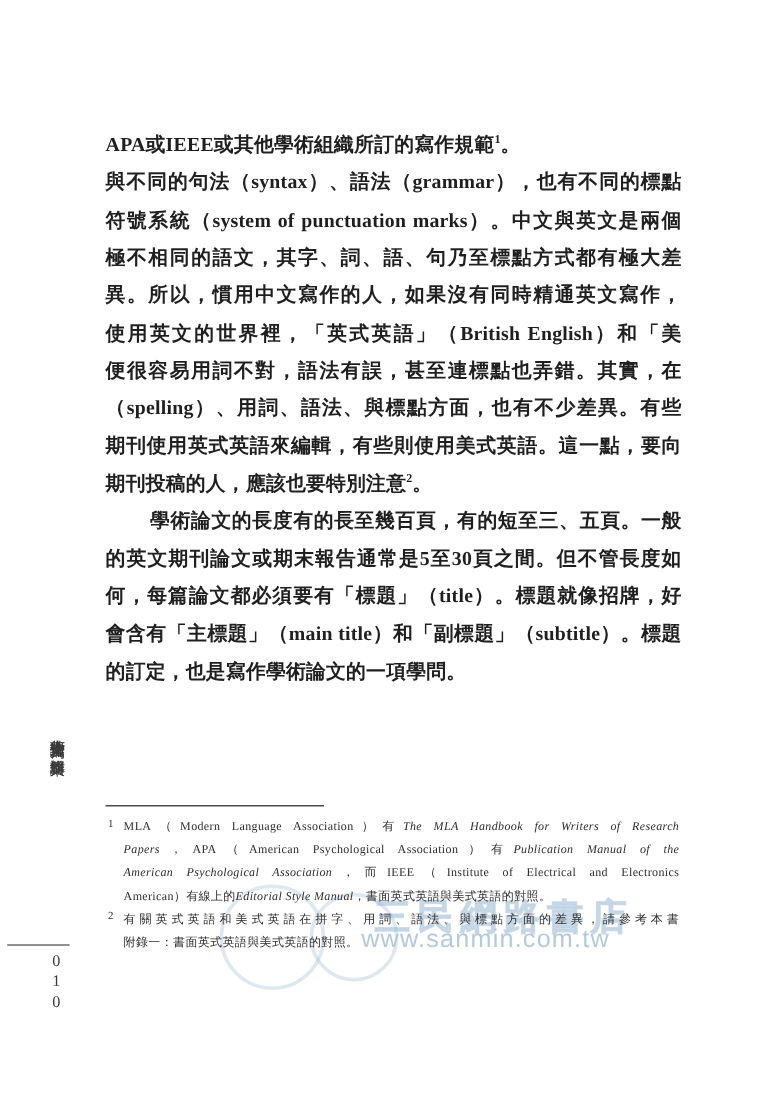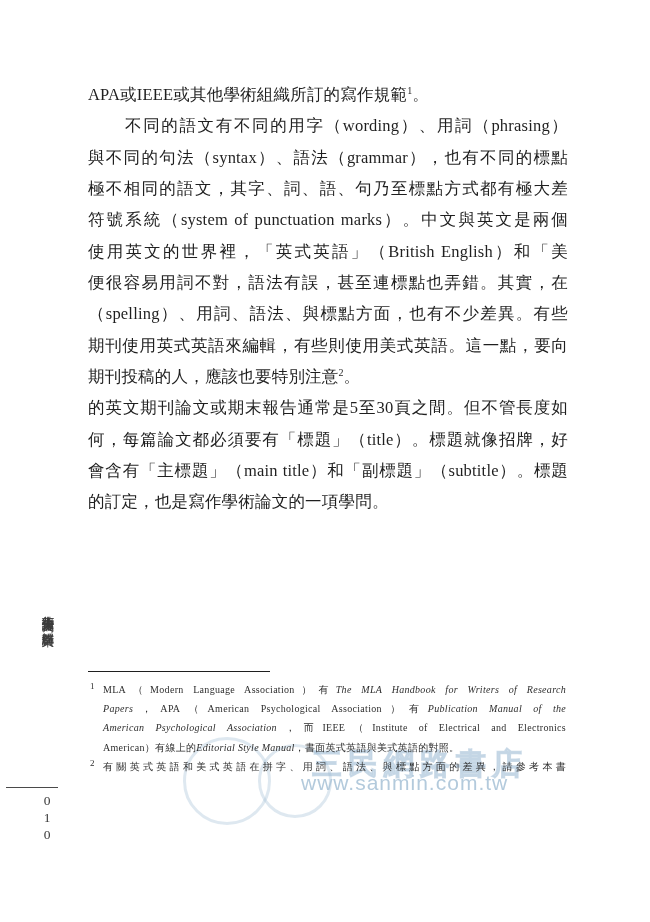--- a/index.html
+++ b/index.html
@@ -4,21 +4,21 @@
 <style>
   * { margin:0; padding:0; box-sizing:border-box; }
   html,body { background:#ffffff; }
   body {
     width:650px; height:922px; position:relative; overflow:hidden;
     font-family:"Liberation Serif","DejaVu Serif",serif;
   }
   .page { position:absolute; inset:0; background:var(--paper,#ffffff); }
 
   
-  .main-text { position:absolute; left:88px; top:79px; width:480px; }
+  .main-text { position:absolute; left:88px; top:105px; width:480px;font-weight:bold; }
   .line {
     height:31.35px; line-height:31.35px; font-size:16.5px;
     color:var(--ink,#1f1f1f); letter-spacing:0.2px;
   }
   .line.ind { padding-left:37px; }
   .line.j { text-align:justify; text-align-last:justify; }
   .sup {
     font-size:10px; vertical-align:super; line-height:0; letter-spacing:0;
   }
 
@@ -86,47 +86,49 @@
 
   <div class="watermark">
     <div class="wm-circle c1"></div>
     <div class="wm-circle c2"></div>
     <div class="wm-name">三民網路書店</div>
     <div class="wm-url">www.sanmin.com.tw</div>
   </div>
 
   <main class="main-text" id="main-text">
       <div class="line"><span>APA或IEEE或其他學術組織所訂的寫作規範</span><span class="sup">1</span><span>。</span></div>
-      <div class="line ind j"><span>不同的語文有不同的用字（wording）、用詞（phrasing）</span></div>
       <div class="line j"><span>與不同的句法（syntax）、語法（grammar），也有不同的標點</span></div>
+      <div class="line j"><span>符號系統（system of punctuation marks）。中文與英文是兩個</span></div>
       <div class="line j"><span>極不相同的語文，其字、詞、語、句乃至標點方式都有極大差</span></div>
-      <div class="line j"><span>符號系統（system of punctuation marks）。中文與英文是兩個</span></div>
+      <div class="line j"><span>異。所以，慣用中文寫作的人，如果沒有同時精通英文寫作，</span></div>
       <div class="line j"><span>使用英文的世界裡，「英式英語」（British English）和「美</span></div>
       <div class="line j"><span>便很容易用詞不對，語法有誤，甚至連標點也弄錯。其實，在</span></div>
       <div class="line j"><span>（spelling）、用詞、語法、與標點方面，也有不少差異。有些</span></div>
       <div class="line j"><span>期刊使用英式英語來編輯，有些則使用美式英語。這一點，要向</span></div>
       <div class="line"><span>期刊投稿的人，應該也要特別注意</span><span class="sup">2</span><span>。</span></div>
+      <div class="line ind j"><span>學術論文的長度有的長至幾百頁，有的短至三、五頁。一般</span></div>
       <div class="line j"><span>的英文期刊論文或期末報告通常是5至30頁之間。但不管長度如</span></div>
       <div class="line j"><span>何，每篇論文都必須要有「標題」（title）。標題就像招牌，好</span></div>
       <div class="line j"><span>會含有「主標題」（main title）和「副標題」（subtitle）。標題</span></div>
       <div class="line"><span>的訂定，也是寫作學術論文的一項學問。</span></div>
     </main>
 
   <div class="fn-sep"></div>
   <section class="footnotes" id="footnotes">
       <div class="footnote">
         <span class="fn-num">1</span>
         <div class="fn-line j"><span>MLA（Modern Language Association）有</span><span class="it">The MLA Handbook for Writers of Research</span></div>
         <div class="fn-line j"><span class="it">Papers</span><span>，APA（American Psychological Association）有</span><span class="it">Publication Manual of the</span></div>
         <div class="fn-line j"><span class="it">American Psychological Association</span><span>，而IEEE（Institute of Electrical and Electronics</span></div>
         <div class="fn-line"><span>American）有線上的</span><span class="it">Editorial Style Manual</span><span>，書面英式英語與美式英語的對照。</span></div>
       </div>
       <div class="footnote">
         <span class="fn-num">2</span>
         <div class="fn-line j"><span>有關英式英語和美式英語在拼字、用詞、語法、與標點方面的差異，請參考本書</span></div>
+        <div class="fn-line"><span>附錄一：書面英式英語與美式英語的對照。</span></div>
       </div>
     </section>
 
   <aside>
     <div class="spine-title">英文學術論文寫作：講解與作業</div>
     <div class="spine-divider"></div>
     <div class="spine-pagenum" id="spine-pagenum">
         <div class="digit">0</div>
         <div class="digit">1</div>
         <div class="digit">0</div>

